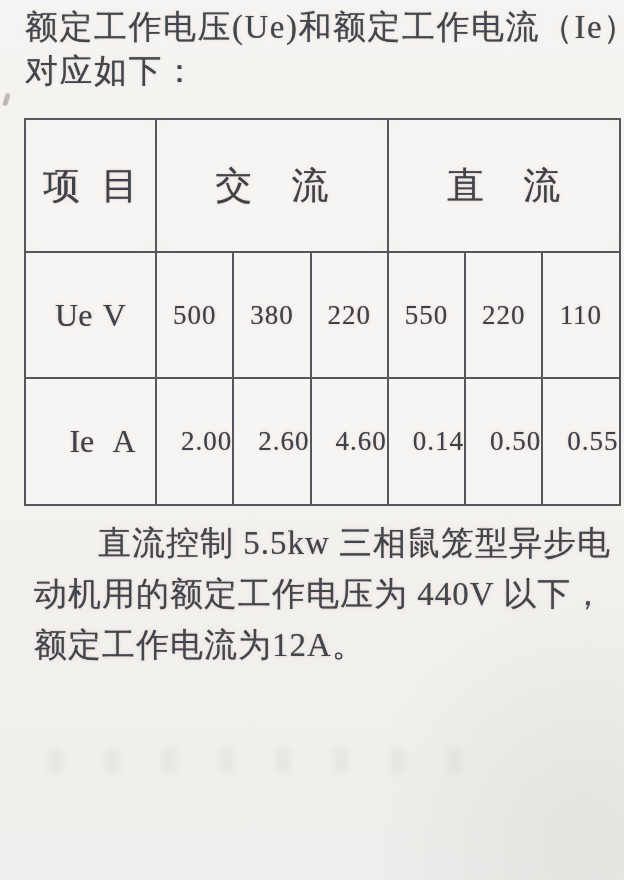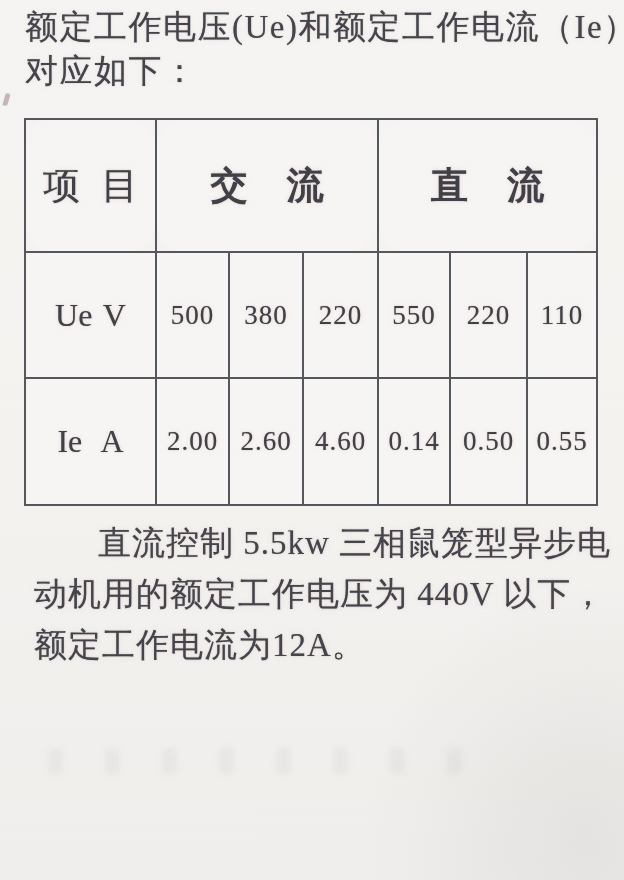--- a/index.html
+++ b/index.html
@@ -45,23 +45,23 @@
     border: 2px solid #54575c;
     text-align: center;
     vertical-align: middle;
     padding: 0;
     background: #f6f5f3;
     color: #3e4248;
     text-shadow: 0 0 1px rgba(62,66,72,0.5), 0 0 5px rgba(235,160,150,0.28);
   }
   tr.header-row td { height: 131px; font-size: 37px; border-radius: 30px; }
   tr.row-ue td { height: 124px; margin-left: 12px; }
-  tr.row-ie td { height: 125px; }
+  tr.row-ie td { height: 125px; padding-left: 24px; }
   td.hdr-item  { word-spacing: 12px; }
-  td.hdr-group { word-spacing: 30px; font-weight: bold; }
+  td.hdr-group { word-spacing: 30px; }
   td.row-label { font-size: 32px; }
   td.label-ue  { word-spacing: 3px; }
   td.label-ie  { word-spacing: 12px; }
   td.value-cell { font-size: 27px; letter-spacing: 1px; }
 
   .para {
     position: absolute;
     left: 34px;
     top: 518px;
     width: 566px;

